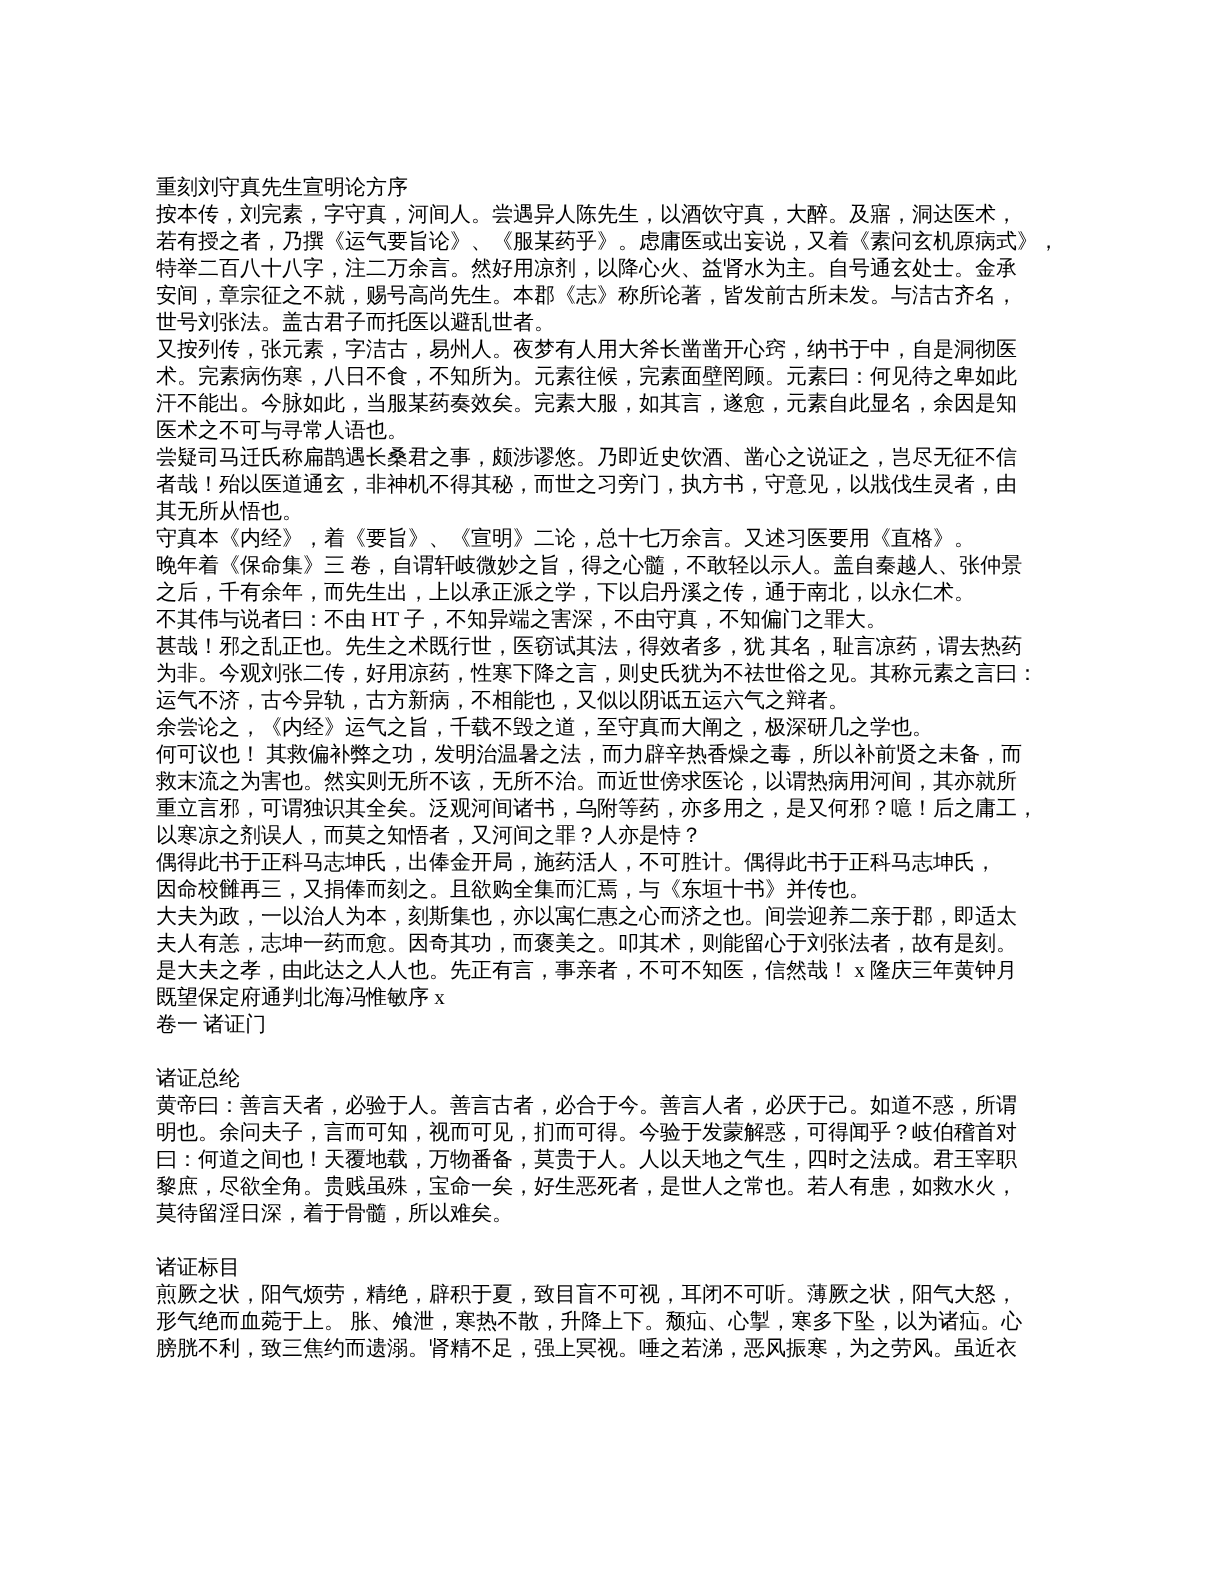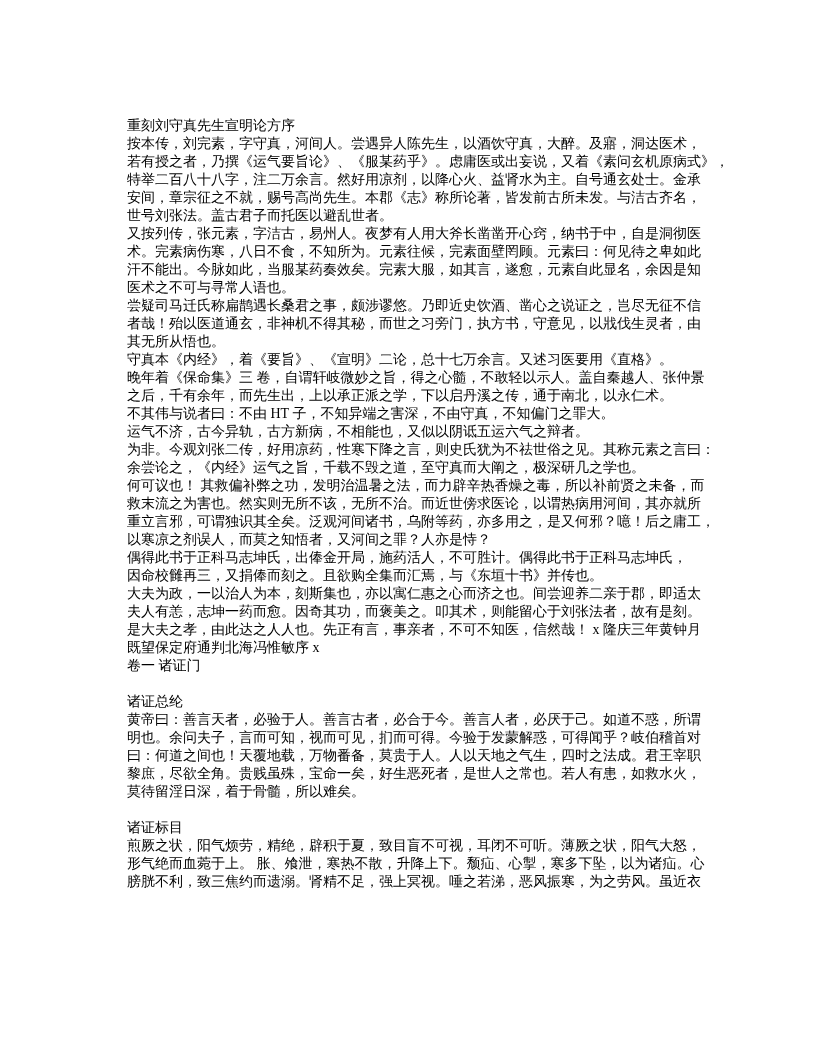--- a/index.html
+++ b/index.html
@@ -11,21 +11,21 @@
     position: relative;
     width: 816px;
     height: 1056px;
     background: #ffffff;
     overflow: hidden;
     font-family: "Liberation Serif", "DejaVu Serif", serif;
     color: #000000;
   }
   .content {
     position: absolute;
-    left: 127px;
+    left: 104px;
     top: 117px;
     width: 586px;
     font-size: 14px;
     line-height: 18px;
     letter-spacing: 0;
   }
   .line {
     white-space: pre;
     height: 18px;
     overflow: visible;
@@ -52,22 +52,23 @@
         <div class="line">术。完素病伤寒，八日不食，不知所为。元素往候，完素面壁罔顾。元素曰：何见待之卑如此</div>
         <div class="line">汗不能出。今脉如此，当服某药奏效矣。完素大服，如其言，遂愈，元素自此显名，余因是知</div>
         <div class="line">医术之不可与寻常人语也。</div>
         <div class="line">尝疑司马迁氏称扁鹊遇长桑君之事，颇涉谬悠。乃即近史饮酒、凿心之说证之，岂尽无征不信</div>
         <div class="line">者哉！殆以医道通玄，非神机不得其秘，而世之习旁门，执方书，守意见，以戕伐生灵者，由</div>
         <div class="line">其无所从悟也。</div>
         <div class="line">守真本《内经》，着《要旨》、《宣明》二论，总十七万余言。又述习医要用《直格》。</div>
         <div class="line">晚年着《保命集》三 卷，自谓轩岐微妙之旨，得之心髓，不敢轻以示人。盖自秦越人、张仲景</div>
         <div class="line">之后，千有余年，而先生出，上以承正派之学，下以启丹溪之传，通于南北，以永仁术。</div>
         <div class="line">不其伟与说者曰：不由 HT 子，不知异端之害深，不由守真，不知偏门之罪大。</div>
+        <div class="line">甚哉！邪之乱正也。先生之术既行世，医窃试其法，得效者多，犹 其名，耻言凉药，谓去热药</div>
+        <div class="line">为非。今观刘张二传，好用凉药，性寒下降之言，则史氏犹为不祛世俗之见。其称元素之言曰：</div>
         <div class="line">运气不济，古今异轨，古方新病，不相能也，又似以阴诋五运六气之辩者。</div>
-        <div class="line">为非。今观刘张二传，好用凉药，性寒下降之言，则史氏犹为不祛世俗之见。其称元素之言曰：</div>
         <div class="line">余尝论之，《内经》运气之旨，千载不毁之道，至守真而大阐之，极深研几之学也。</div>
         <div class="line">何可议也！ 其救偏补弊之功，发明治温暑之法，而力辟辛热香燥之毒，所以补前贤之未备，而</div>
         <div class="line">救末流之为害也。然实则无所不该，无所不治。而近世傍求医论，以谓热病用河间，其亦就所</div>
         <div class="line">重立言邪，可谓独识其全矣。泛观河间诸书，乌附等药，亦多用之，是又何邪？噫！后之庸工，</div>
         <div class="line">以寒凉之剂误人，而莫之知悟者，又河间之罪？人亦是恃？</div>
         <div class="line">偶得此书于正科马志坤氏，出俸金开局，施药活人，不可胜计。偶得此书于正科马志坤氏，</div>
         <div class="line">因命校雠再三，又捐俸而刻之。且欲购全集而汇焉，与《东垣十书》并传也。</div>
         <div class="line">大夫为政，一以治人为本，刻斯集也，亦以寓仁惠之心而济之也。间尝迎养二亲于郡，即适太</div>
         <div class="line">夫人有恙，志坤一药而愈。因奇其功，而褒美之。叩其术，则能留心于刘张法者，故有是刻。</div>
         <div class="line">是大夫之孝，由此达之人人也。先正有言，事亲者，不可不知医，信然哉！ x 隆庆三年黄钟月</div>

